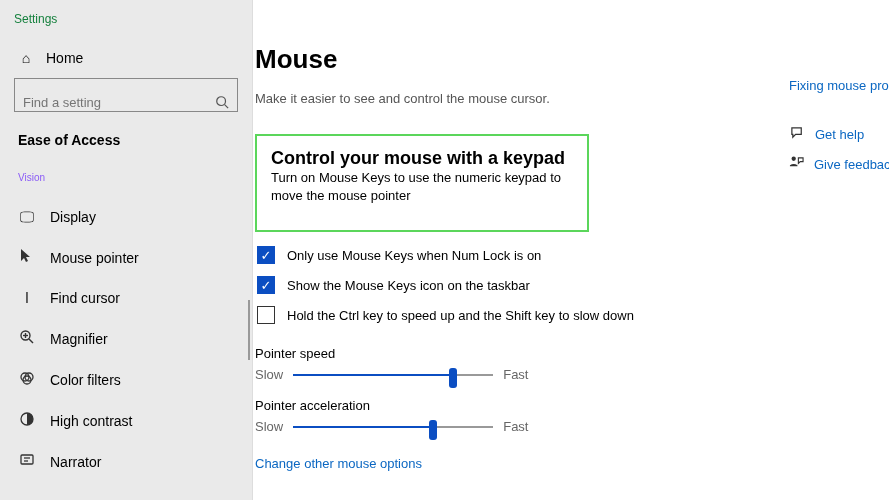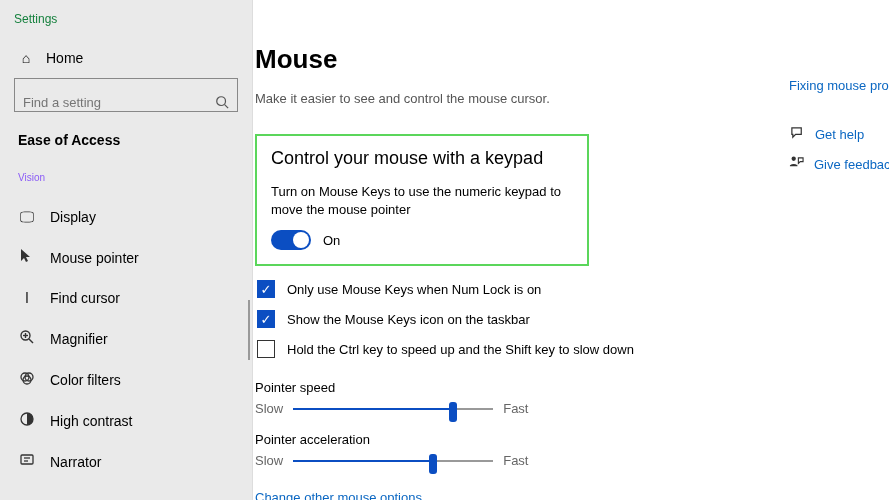--- a/index.html
+++ b/index.html
@@ -21,21 +21,21 @@
 
   
   .scroll-ind { position: absolute; right: 2px; top: 300px; width: 2px; height: 60px; background: #999; }
 
   
   .main { flex: 1; padding: 44px 0 0 2px; position: relative; overflow: hidden; }
   .page-title { font-size: 26px; font-weight: 600; margin-bottom: 16px; }
   .subtitle { font-size: 13px; color: #555; margin-bottom: 28px; }
 
   .highlight-box { border: 2px solid #5bd65b; padding: 12px 14px 14px 14px; width: 334px; margin-bottom: 8px; }
-  .section-heading { font-size: 18px; font-weight: 400; margin-bottom: 14px; }
+  .section-heading { font-size: 18px; font-weight: 700; }
   .desc-text { font-size: 13px; line-height: 1.35; margin-bottom: 12px; max-width: 320px; }
 
   .toggle-row { display: flex; align-items: center; gap: 12px; }
   .toggle { width: 40px; height: 20px; border-radius: 10px; background: #0b4ec2; position: relative; cursor: pointer; }
   .toggle .knob { position: absolute; right: 2px; top: 2px; width: 16px; height: 16px; background: #fff; border-radius: 50%; }
   .toggle-label { font-size: 13px; }
 
   .check-row { display: flex; align-items: center; gap: 12px; padding: 6px 2px; font-size: 13px; }
   .checkbox { width: 18px; height: 18px; border: 1.5px solid #333; display: flex; align-items: center; justify-content: center; cursor: pointer; }
   .checkbox.checked { background: #0b4ec2; border-color: #0b4ec2; color: #fff; font-size: 13px; }
@@ -142,26 +142,20 @@
     <div class="scroll-ind"></div>
   </div>
 
   <div class="main">
     <div class="page-title">Mouse</div>
     <div class="subtitle">Make it easier to see and control the mouse cursor.</div>
 
     <div class="highlight-box">
       <div class="section-heading">Control your mouse with a keypad</div>
       <div class="desc-text">Turn on Mouse Keys to use the numeric keypad to move the mouse pointer</div>
-      <div class="toggle-row">
-        <div class="toggle">
-            <div class="knob"></div>
-          </div>
-        <span class="toggle-label">On</span>
-      </div>
     </div>
 
     <div class="check-row">
       <div class="checkbox checked">✓</div>
       <span>Only use Mouse Keys when Num Lock is on</span>
     </div>
     <div class="check-row">
       <div class="checkbox checked">✓</div>
       <span>Show the Mouse Keys icon on the taskbar</span>
     </div>

